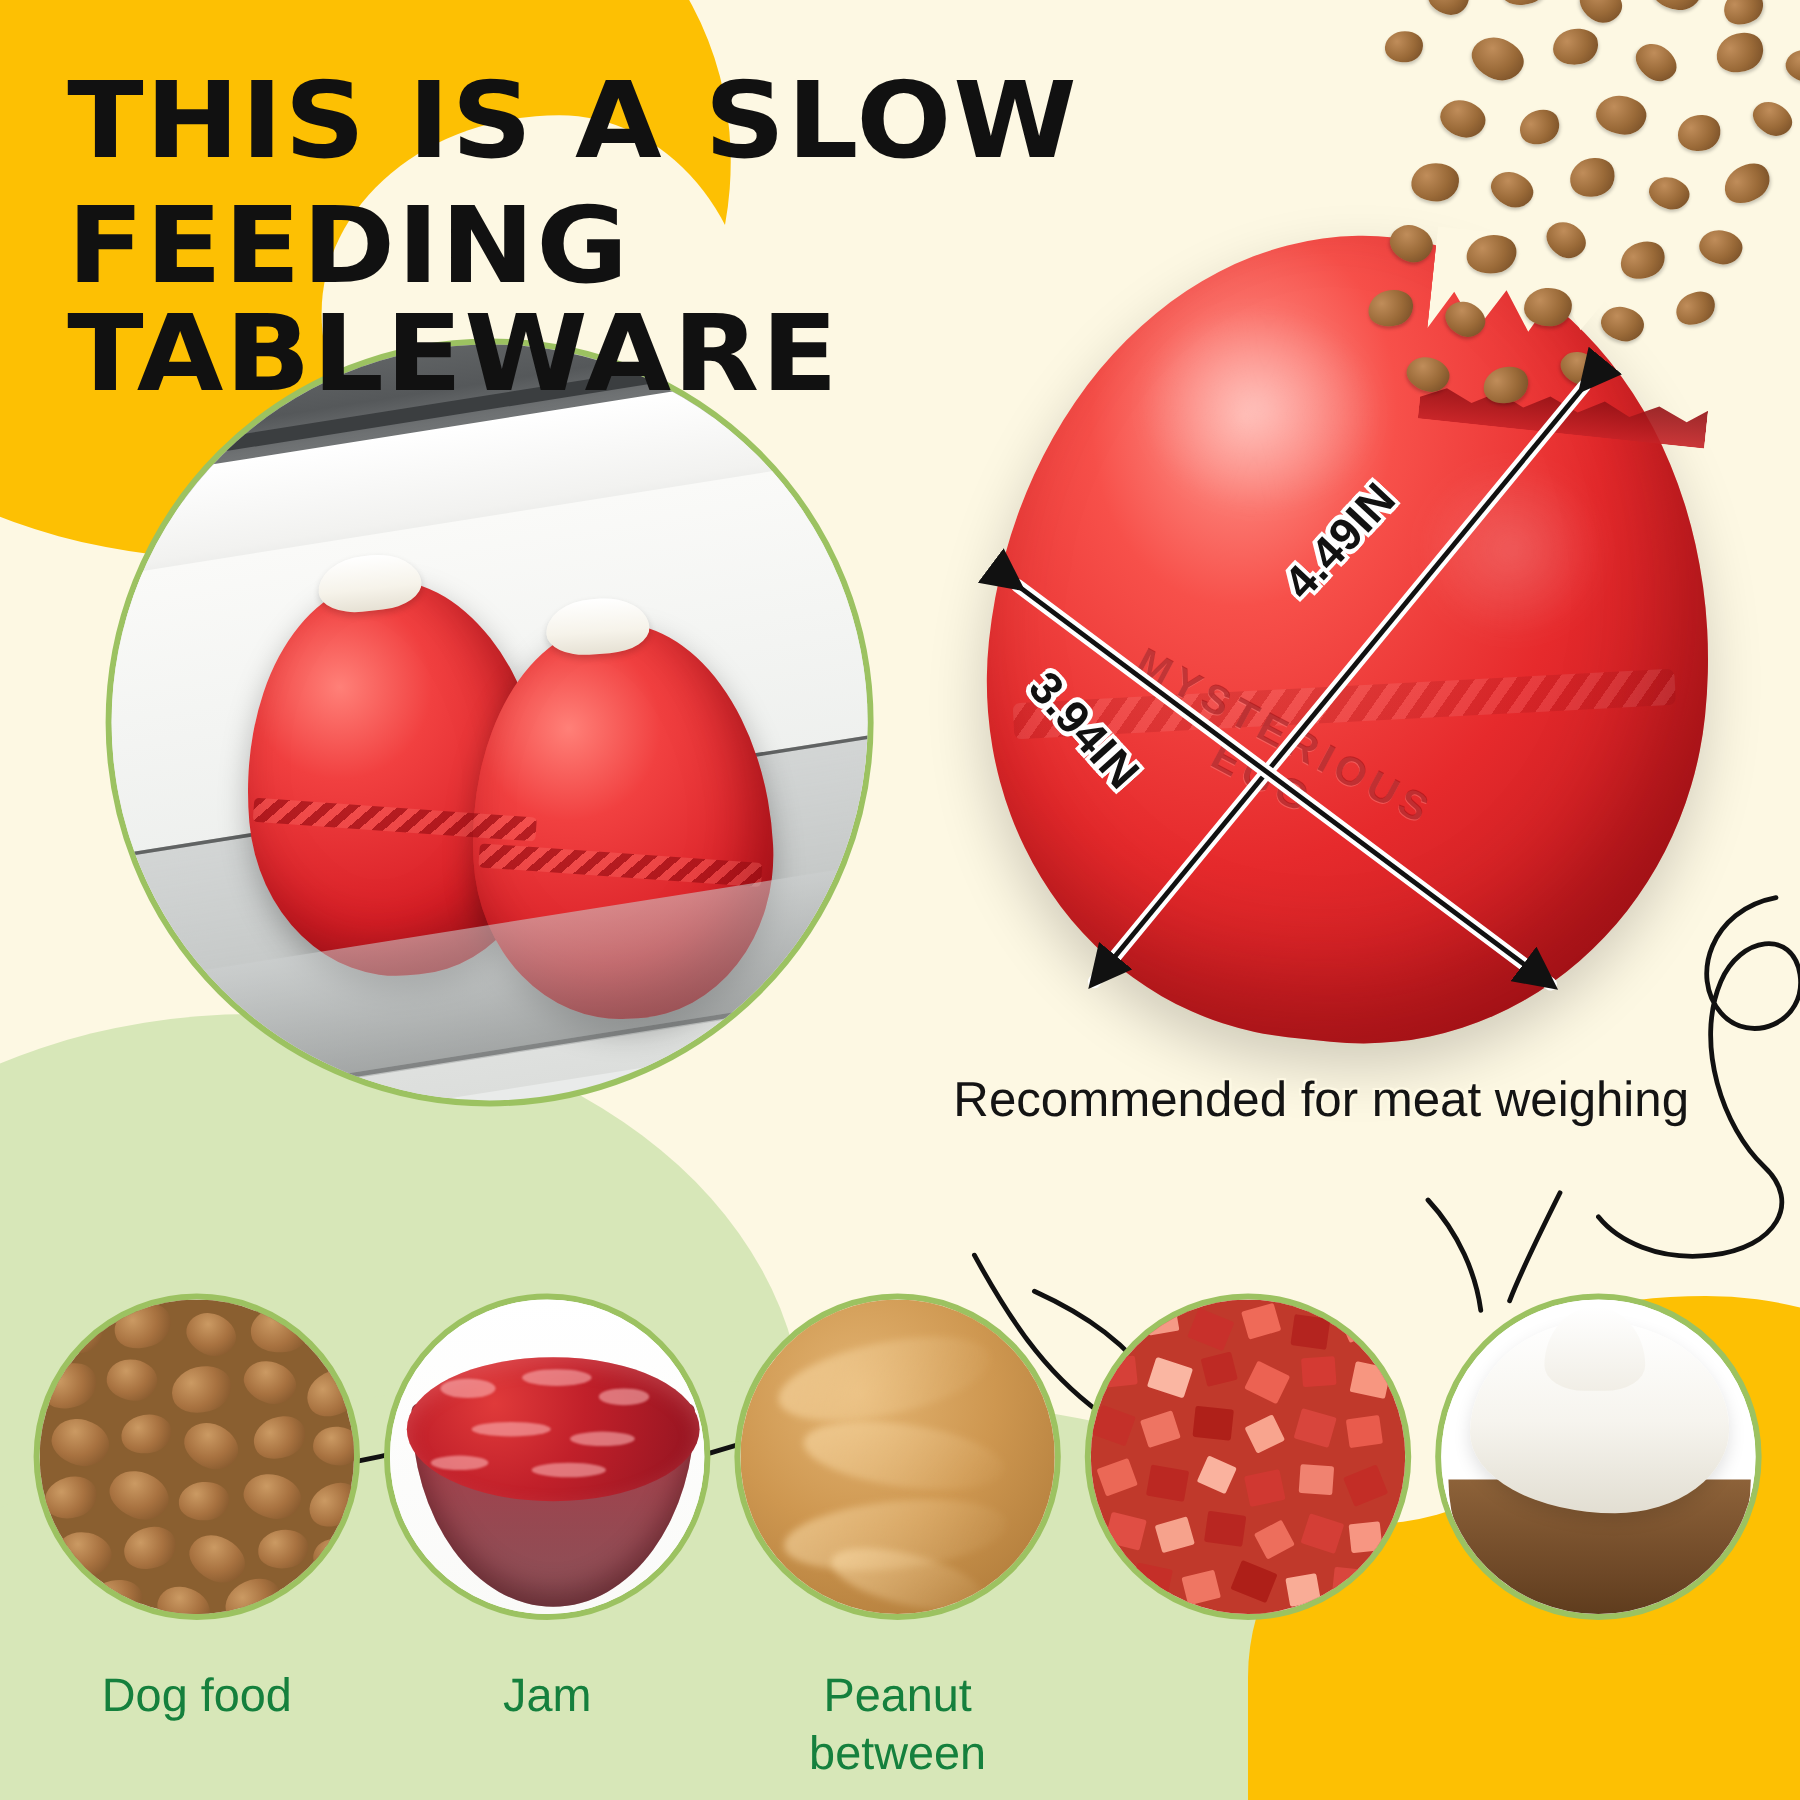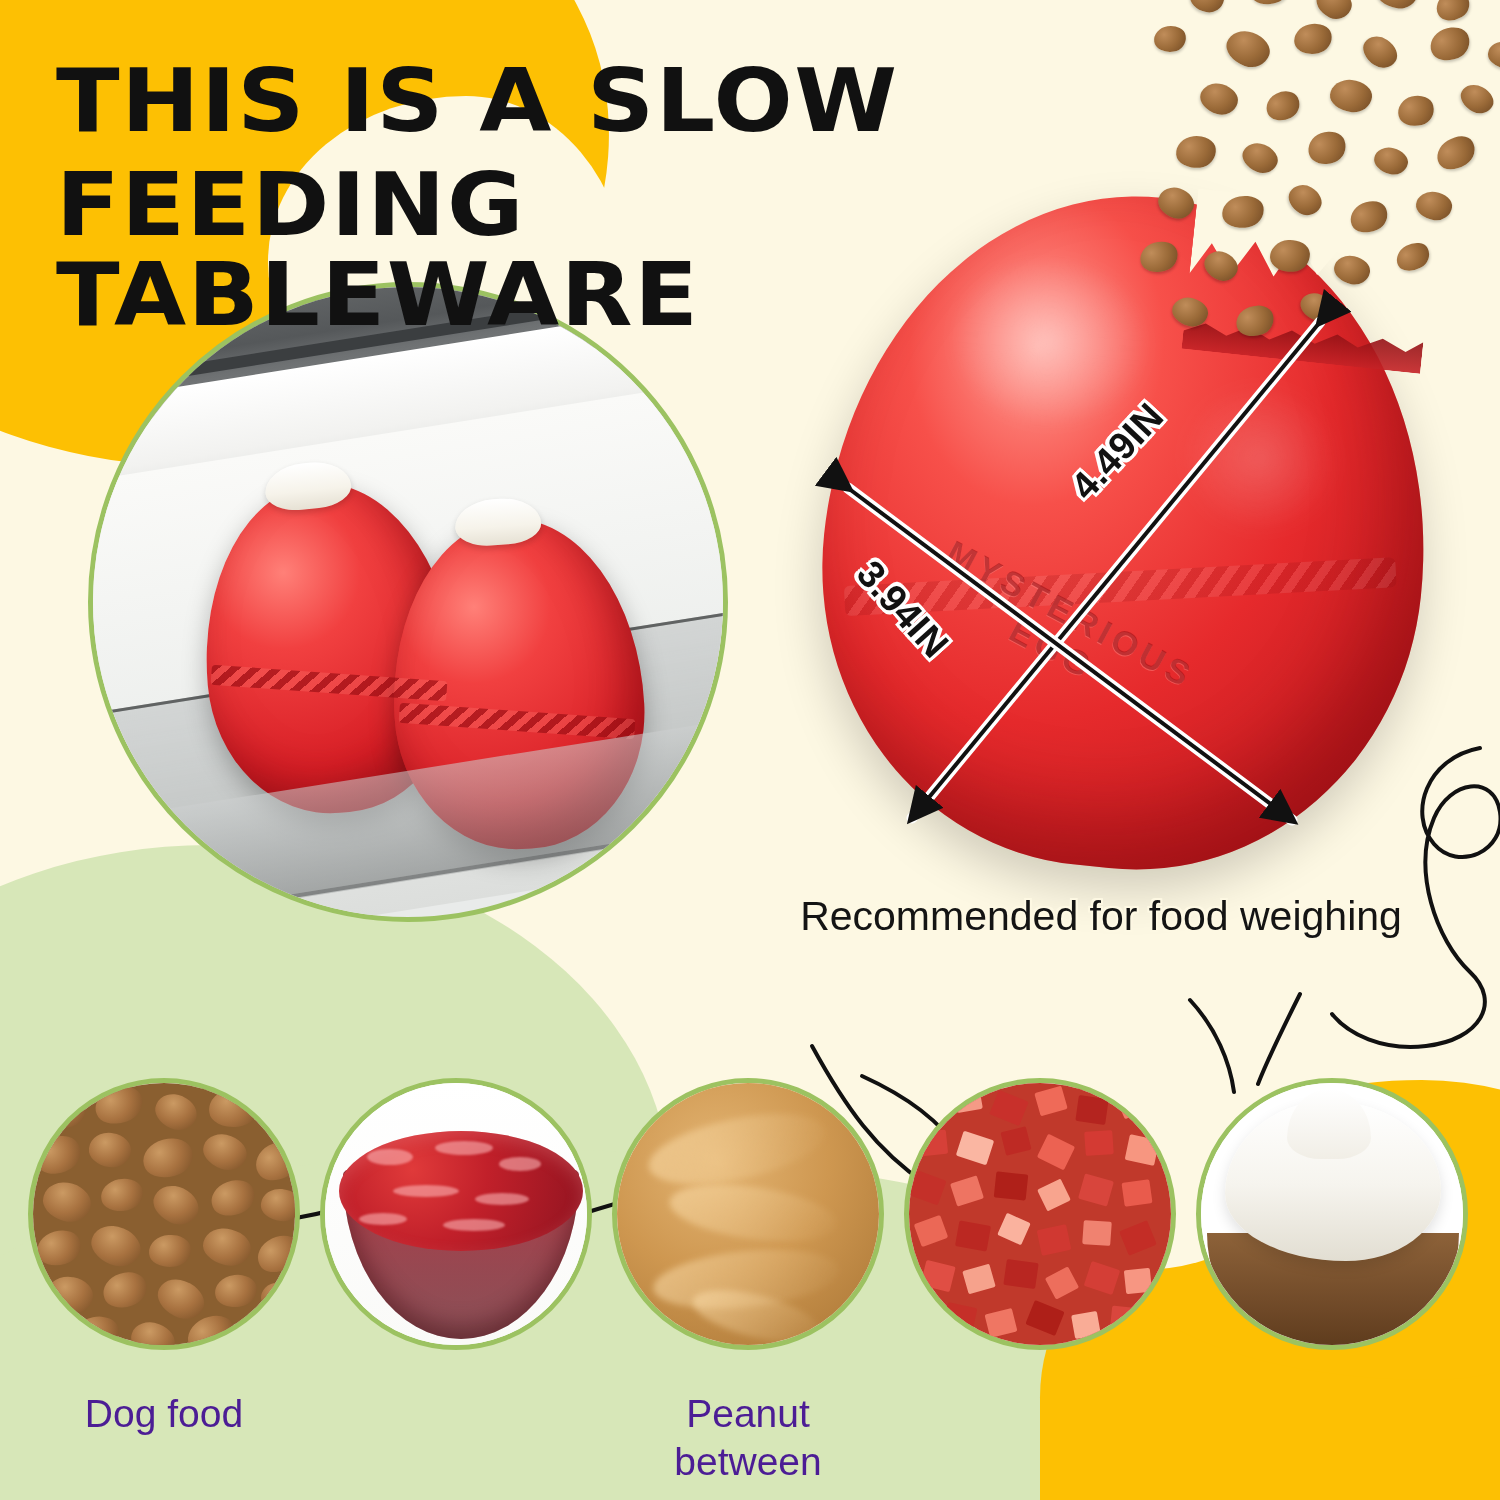--- a/index.html
+++ b/index.html
@@ -236,21 +236,21 @@
     background:linear-gradient(180deg,#FFFFFF 0%,#F6F4EE 52%,#E2DED2 100%);
     box-shadow:0 6px 14px rgba(0,0,0,.12);}
   .yog-peak{position:absolute;left:86px;top:6px;width:84px;height:70px;
     border-radius:50% 50% 40% 40% / 70% 70% 30% 30%;
     background:linear-gradient(180deg,#FFFFFF,#F1EEE6);}
 
   
   .food-labels{position:absolute;left:0;top:1390px;width:1500px;height:110px;z-index:19;}
   .food-label{
     position:absolute;width:272px;text-align:center;
-    color:#4c1d95;font-size:39px;line-height:1.22;
+    color:#15803d;font-size:39px;line-height:1.22;
     font-family:"Liberation Sans",sans-serif;
   }
   .fl0{left:28px;}
   .fl1{left:320px;}
   .fl2{left:612px;}
   .fl3{left:904px;}
   .fl4{left:1196px;}
 </style>
 </head>
 <body>
@@ -361,21 +361,21 @@
   <svg class="connectors" viewBox="0 0 1500 260">
     <path d="M296,238 C330,232 350,226 372,218" fill="none" stroke="#111111" stroke-width="4" stroke-linecap="round"></path>
     <path d="M588,232 C614,224 634,218 660,212" fill="none" stroke="#111111" stroke-width="4" stroke-linecap="round"></path>
     <path d="M812,66 C846,128 876,170 926,204" fill="none" stroke="#111111" stroke-width="4" stroke-linecap="round"></path>
     <path d="M862,96 C906,116 940,140 966,178" fill="none" stroke="#111111" stroke-width="4" stroke-linecap="round"></path>
     <path d="M1190,20 C1216,48 1230,82 1234,112" fill="none" stroke="#111111" stroke-width="4" stroke-linecap="round"></path>
     <path d="M1300,14 C1284,46 1268,78 1258,104" fill="none" stroke="#111111" stroke-width="4" stroke-linecap="round"></path>
   </svg>
 
   <div class="recommend">
-    <div>Recommended for food weighing</div>
+    <div>Recommended for meat weighing</div>
   </div>
 
   <div class="food-row">
 
     <div class="food-circle fc0">
       <div class="kib-fill">
         <div class="k" style="left:8px;top:10px;width:44px;height:34px;transform:rotate(12deg)"></div>
         <div class="k" style="left:62px;top:4px;width:48px;height:36px;transform:rotate(-18deg)"></div>
         <div class="k" style="left:122px;top:12px;width:42px;height:34px;transform:rotate(24deg)"></div>
         <div class="k" style="left:176px;top:6px;width:50px;height:38px;transform:rotate(-6deg)"></div>
@@ -476,20 +476,24 @@
       <div class="yog-swirl"></div>
       <div class="yog-peak"></div>
     </div>
   </div>
 
   <div class="food-labels">
     <div class="food-label fl0">
       <div>Dog food</div>
       <div></div>
     </div>
+    <div class="food-label fl1">
+      <div>Jam</div>
+      <div></div>
+    </div>
     <div class="food-label fl2">
       <div>Peanut</div>
       <div>between</div>
     </div>
     <div class="food-label fl3">
     </div>
     <div class="food-label fl4">
       <div></div>
       <div></div>
     </div>

